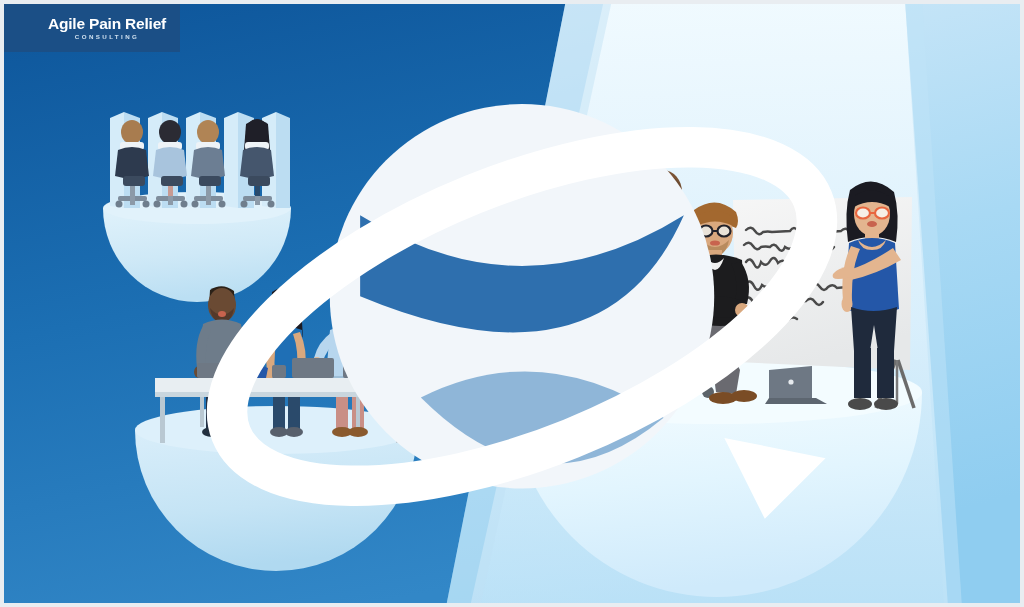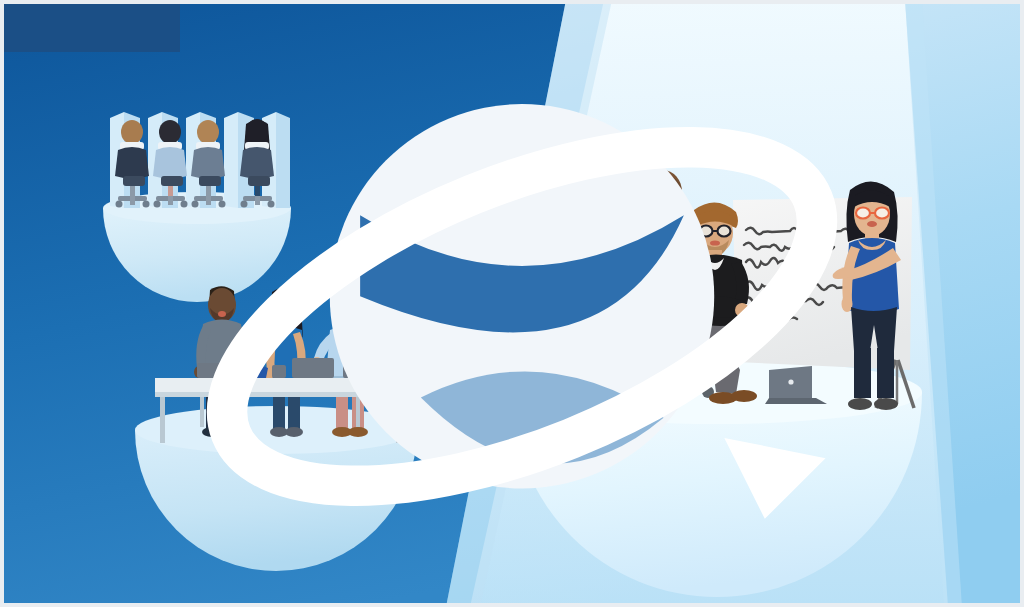--- a/index.html
+++ b/index.html
@@ -397,16 +397,20 @@
   <div class="logo-banner">
     <span class="logo-mark">
       <svg viewBox="0 0 34 30" width="34" height="30">
         <ellipse cx="17" cy="14" rx="9.5" ry="9.5" fill="#f2f6fa"></ellipse>
         <path d="M9,10 q8,5 16,0 q-4,9 -16,4z" fill="#2e6fae"></path>
         <path d="M12,19 q6,-3 12,1 q-6,5 -12,-1z" fill="#8fb6d8"></path>
         <ellipse cx="17" cy="15" rx="15.5" ry="6.5" fill="none" stroke="#ffffff" stroke-width="2" transform="rotate(-22 17 15)"></ellipse>
         <path d="M27,21 l5,1 l-3,3z" fill="#ffffff"></path>
       </svg>
     </span>
+    <span class="logo-text">
+      <div class="logo-title">Agile Pain Relief</div>
+      <div class="logo-sub">CONSULTING</div>
+    </span>
   </div>
 
   <div class="frame"></div>
 </div>
 
 </body></html>

